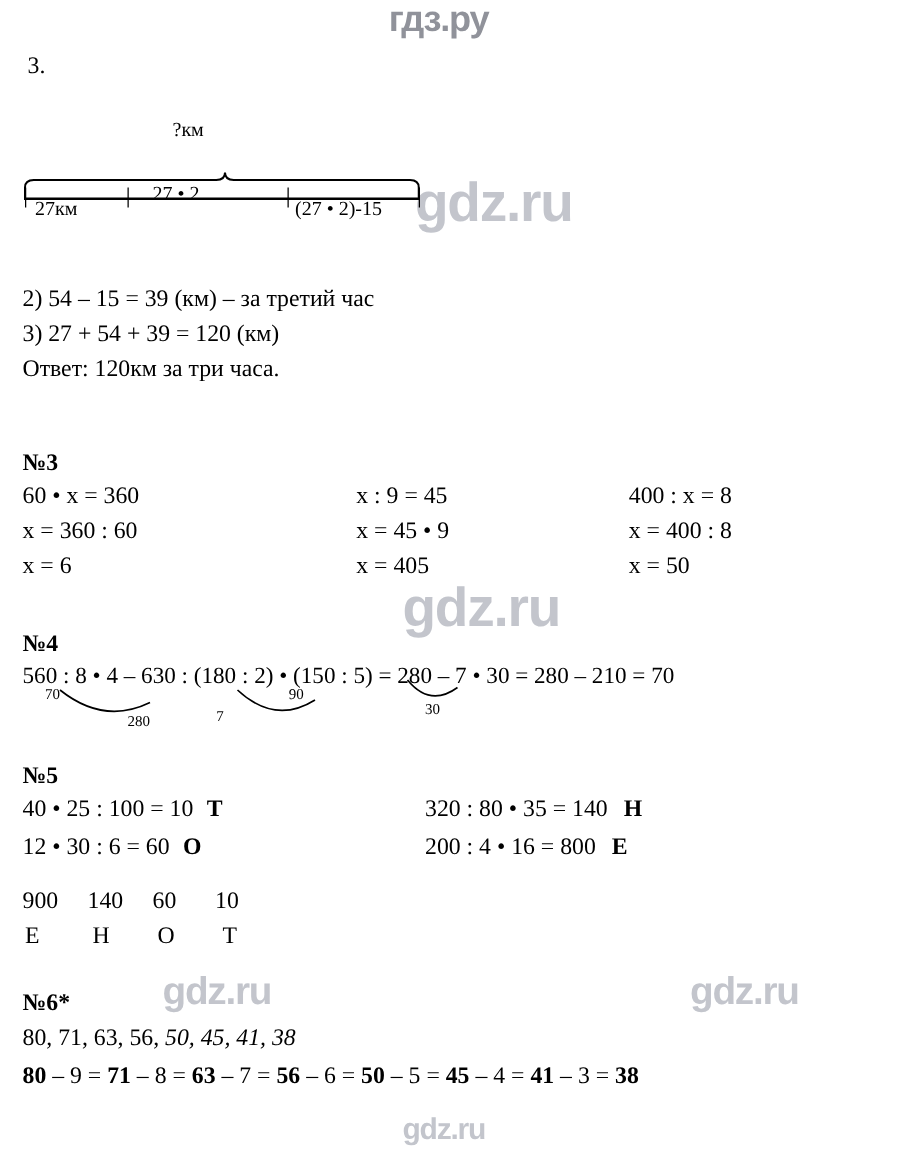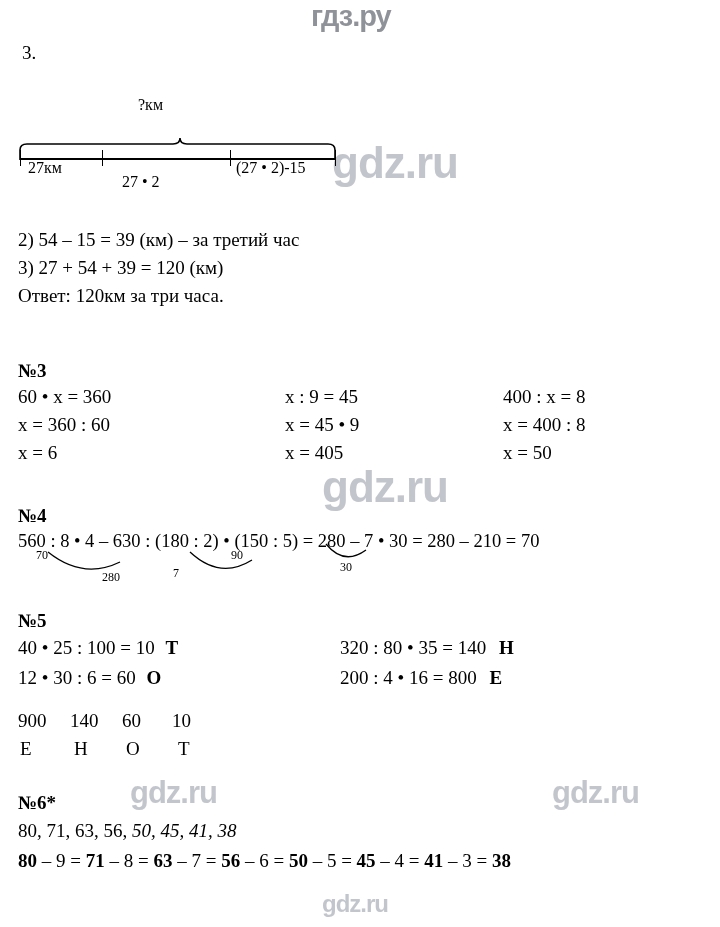--- a/index.html
+++ b/index.html
@@ -123,21 +123,21 @@
     </svg>
 
     <div class="seg-line" style="left:2px; top:62px; width:316px; height:1.6px;"></div>
 
     <div class="tick" style="left:2px; top:54px; height:16px;"></div>
     <div class="tick" style="left:84px; top:54px; height:16px;"></div>
     <div class="tick" style="left:212px; top:54px; height:16px;"></div>
     <div class="tick" style="left:317px; top:54px; height:16px;"></div>
 
     <div class="seg-text" style="left:10px; top:63px;">27км</div>
-    <div class="seg-text" style="left:104px; top:77px;">27 • 2</div>
+    <div class="seg-text" style="left:104px; top:51px;">27 • 2</div>
     <div class="seg-text" style="left:218px; top:63px;">(27 • 2)-15</div>
   </div>
 
   <div class="txt" style="left:18px; top:229px;text-align:right;">2) 54 – 15 = 39 (км) – за третий час</div>
   <div class="txt" style="left:18px; top:257px;">3) 27 + 54 + 39 = 120 (км)</div>
   <div class="txt" style="left:18px; top:285px;">Ответ: 120км за три часа.</div>
 
   <div class="num-head" style="left:18px; top:360px;">№3</div>
 
   <div class="txt" style="left:18px; top:386px;">60 • х = 360</div>

